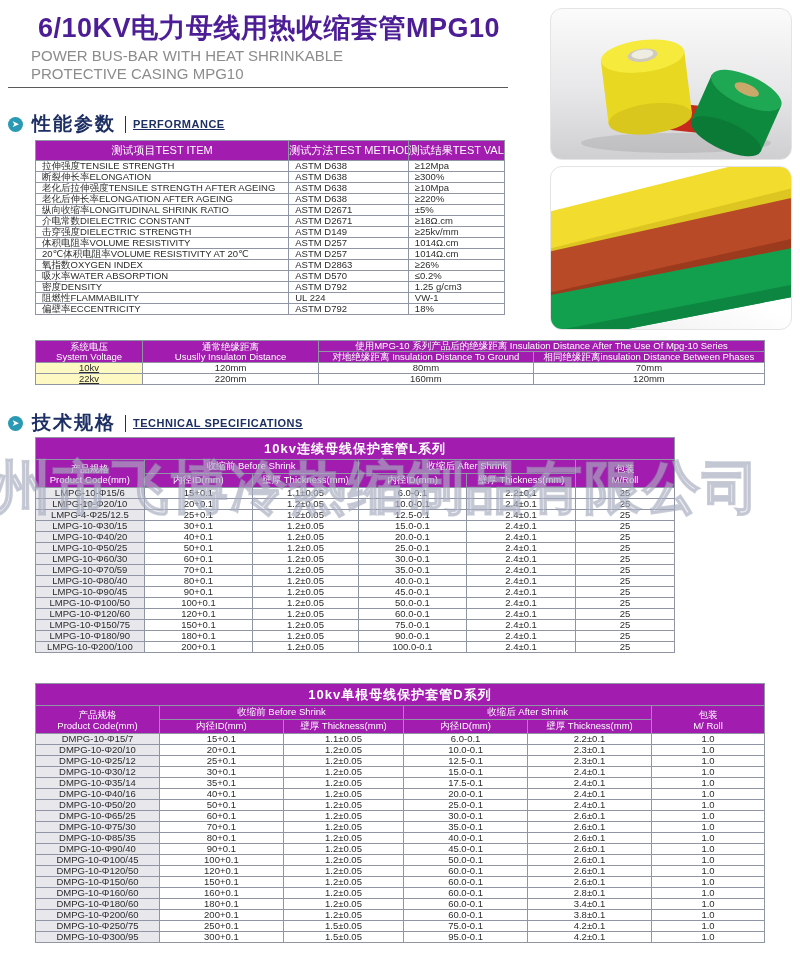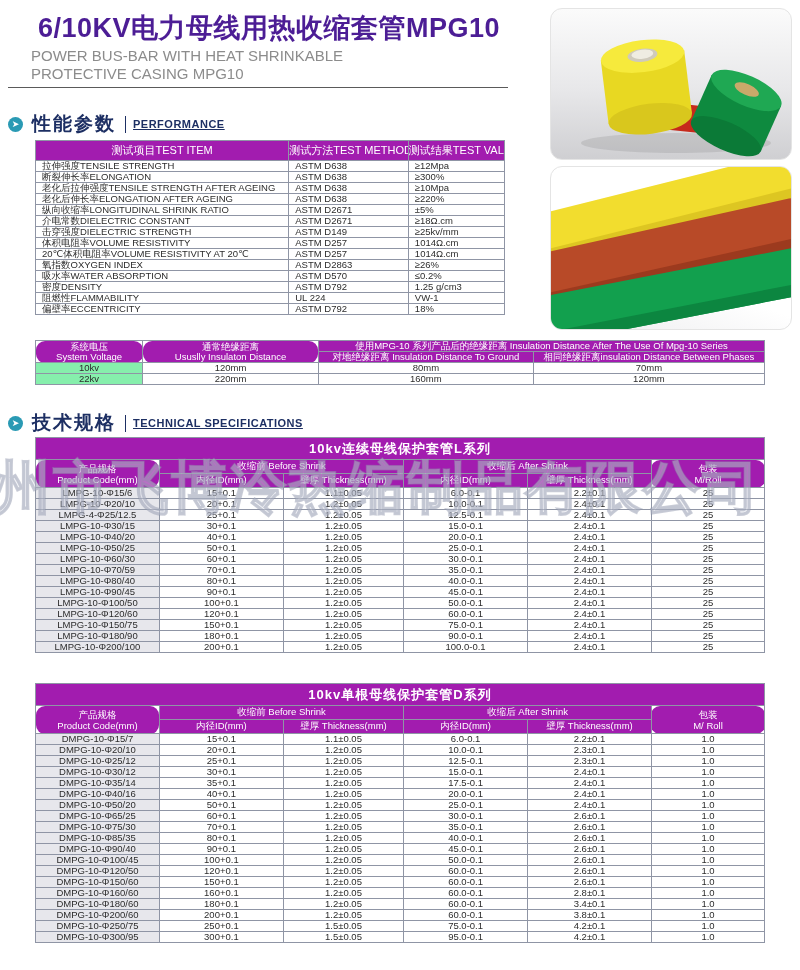--- a/index.html
+++ b/index.html
@@ -18,39 +18,39 @@
   .sec-icon { width:15px; height:15px; border-radius:50%; background:#2a9ab4; color:#fff;
     font-size:9px; line-height:15px; text-align:center; margin-right:9px; }
   .sec-zh { font-size:19px; font-weight:bold; color:#1d2f63; letter-spacing:2px; }
   .sec-bar { width:1px; height:17px; background:#1d2f63; margin:0 7px 0 9px; }
   .sec-en { font-size:11px; color:#1d2f63; letter-spacing:.5px; font-weight:bold;text-decoration:underline; }
 
   
   table { border-collapse:collapse; table-layout:fixed; width:100%; }
   th, td { border:1px solid #8f95a5; overflow:hidden; white-space:nowrap; }
   th { background:#a21caf; color:#fff; font-weight:normal; }
-  .hline { line-height:11px; font-size:9.5px;border-radius:9px; }
+  .hline { line-height:11px; font-size:9.5px; }
 
   
   .perf { left:35px; top:140px; width:470px; }
   .perf th { height:20px; font-size:11px; }
   .perf td { height:10px; font-size:9.5px; line-height:10px; padding:0 0 0 6px; text-align:left; color:#2c2c2c; }
 
   
   .volt { left:35px; top:340px; width:730px; }
   .volt th { height:11px; font-size:9.5px; line-height:10px; }
   .volt td { height:10px; font-size:9.5px; line-height:10px; text-align:center; color:#2c2c2c; }
-  .volt td:first-child { background:#86efac; }
+  .volt td:first-child { background:#fef9c3;text-decoration:underline; }
 
   
   .spec th { font-size:9.5px; }
   .spec .ttl { height:22px; font-size:13px; font-weight:bold; letter-spacing:1px; }
   .spec td { height:10px; font-size:9.5px; line-height:10px; text-align:center; color:#2c2c2c; }
   .spec td:first-child { background:#e7e7ec; }
-  .lser { left:35px; top:437px; width:730px; }
+  .lser { left:35px; top:437px; width:640px; }
   .dser { left:35px; top:683px; width:730px; }
 
   
   .photo { border-radius:12px; border:1px solid #e4e4e4; overflow:hidden; }
   .photo1 { left:550px; top:8px; width:242px; height:152px;
     background:linear-gradient(180deg,#fbfbfb 0%,#e7e7e9 55%,#cfcfd2 100%); }
   .photo2 { left:550px; top:166px; width:242px; height:164px;
     background:linear-gradient(200deg,#ffffff 60%,#ececee 100%); }
 
   

